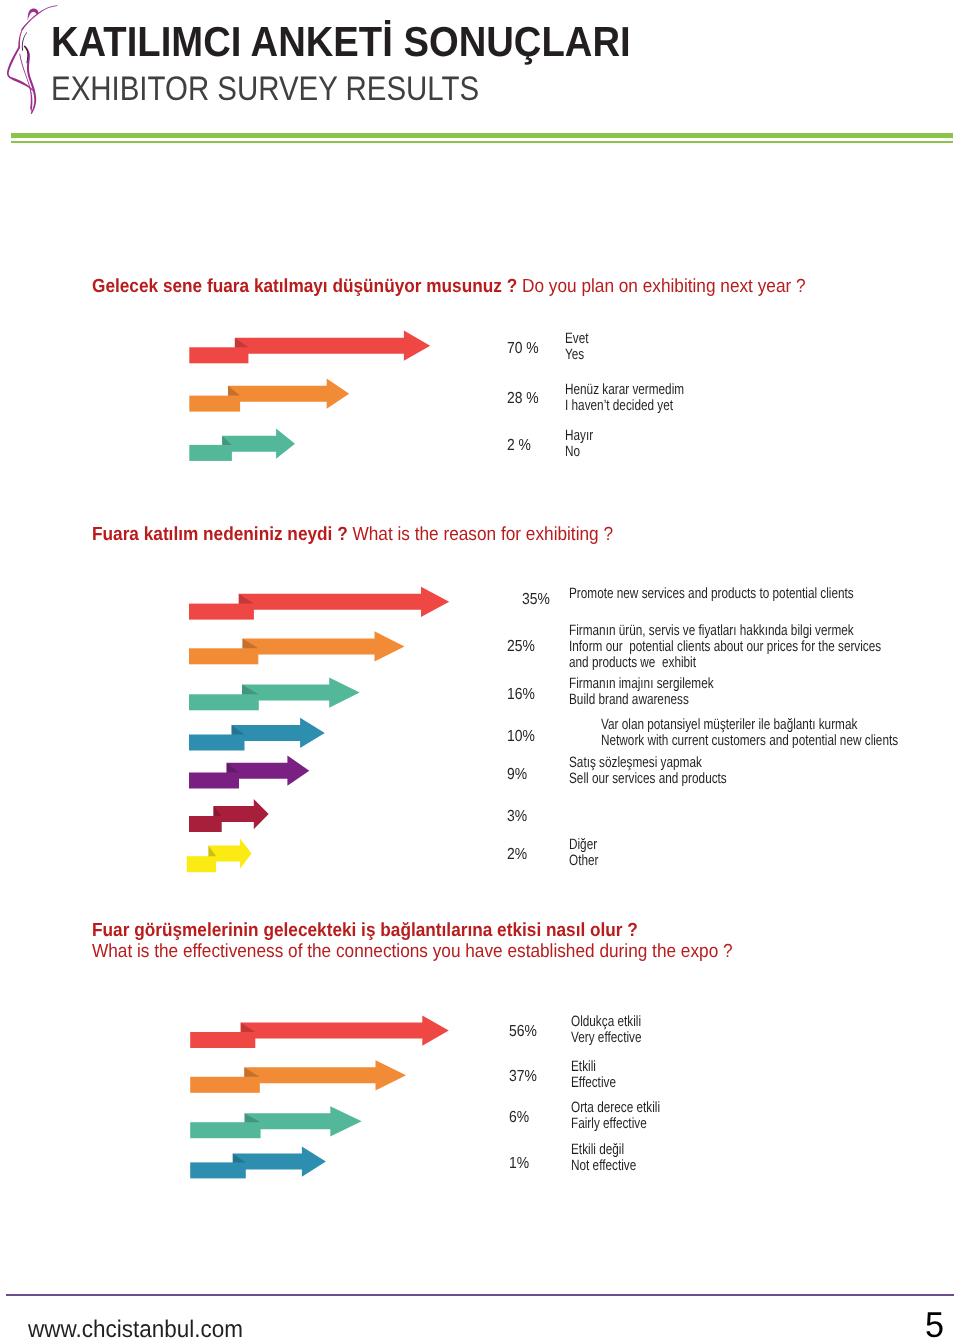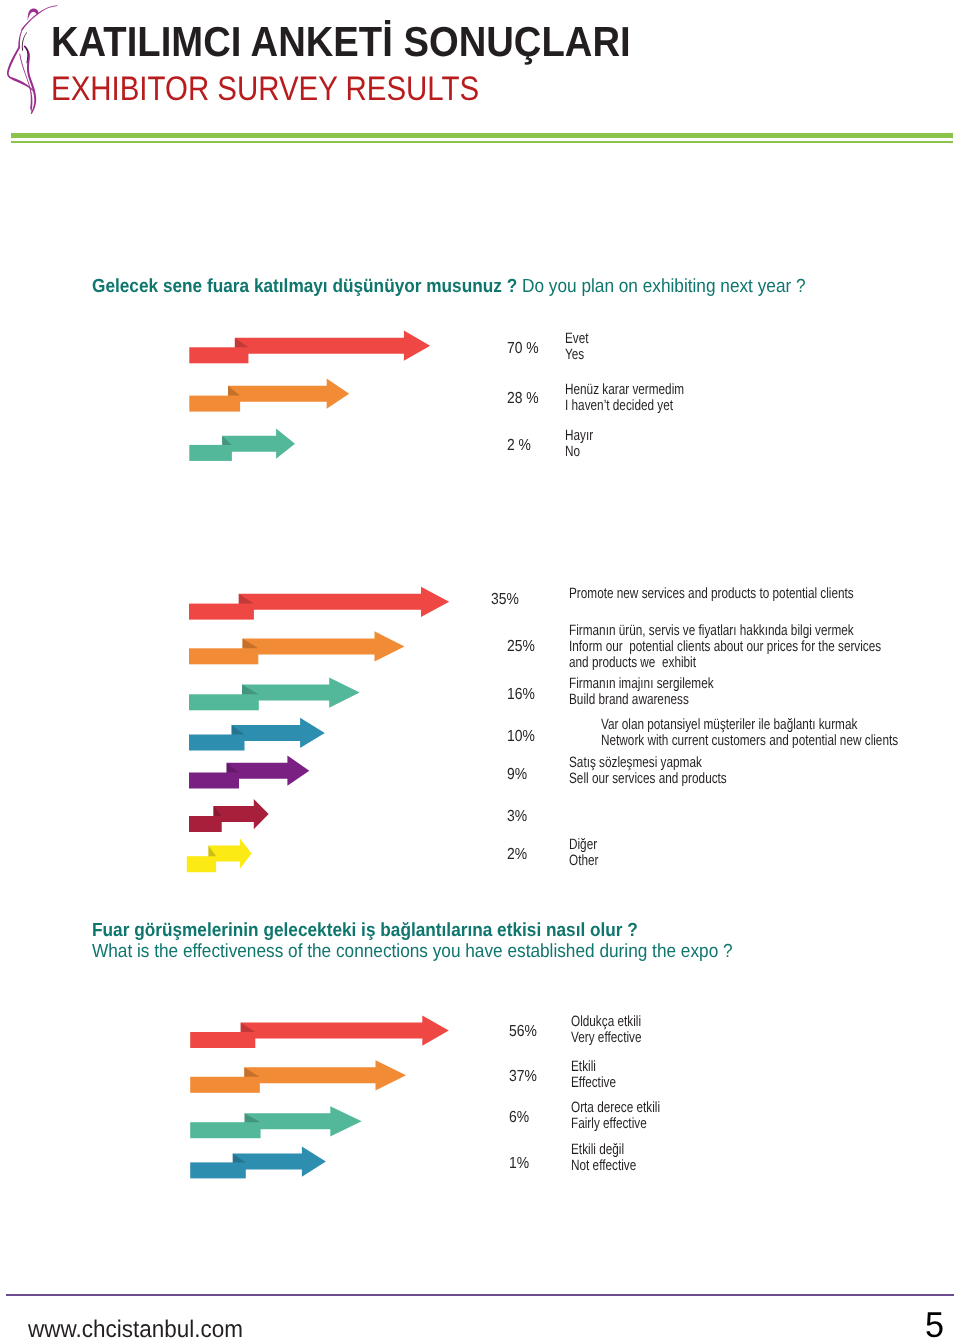--- a/index.html
+++ b/index.html
@@ -6,28 +6,28 @@
   body{width:960px;height:1339px;font-family:"Liberation Sans",sans-serif;position:relative;overflow:hidden;
         -webkit-font-smoothing:antialiased;text-rendering:geometricPrecision;}
   .page{position:absolute;left:0;top:0;width:960px;height:1006px;background:#fff;}
   .abs{position:absolute;white-space:pre;}
   .sx{display:inline-block;transform-origin:0 0;backface-visibility:hidden;}
 
   
   #logo{position:absolute;left:0px;top:0px;width:60px;height:125px;}
   #title{left:50.8px;top:21.4px;font-size:42px;font-weight:bold;color:#231f20;line-height:42px;}
   #title .sx{transform:scaleX(0.910);}
-  #subtitle{left:51.2px;top:71.5px;font-size:34px;font-weight:normal;color:#b91c1c;line-height:34px;}
+  #subtitle{left:51.2px;top:71.5px;font-size:34px;font-weight:normal;color:#404040;line-height:34px;}
   #subtitle .sx{transform:scaleX(0.866);}
   .greenbar{position:absolute;left:11px;background:#8cc34a;}
   #gb1{top:132.8px;width:942px;height:4.8px;}
   #gb2{top:140.9px;width:942px;height:1.8px;}
 
   
-  .qh{position:absolute;left:92.3px;font-size:19px;color:#0f766e;line-height:21px;white-space:pre;}
+  .qh{position:absolute;left:92.3px;font-size:19px;color:#b91c1c;line-height:21px;white-space:pre;}
   .qh b{font-weight:bold;}
   .qh .sx{transform:scaleX(0.907);}
 
   
   .pct{position:absolute;font-size:16px;color:#262626;line-height:16px;}
   .pct .sx{transform:scaleX(0.87);}
   .lbl{position:absolute;font-size:15px;color:#231f20;line-height:16px;white-space:pre;}
   .lbl .l1{font-weight:normal;display:block;}
   .lbl .l2{font-weight:normal;display:block;}
   .lbl .sx{transform:scaleX(0.785);}
@@ -85,20 +85,21 @@
 
 <path d="M24.2,46.1 C26.2,48.2 27.2,50.6 27.4,53.4 C27.6,56.3 26.8,59.7 26.5,63.6
          L27.5,63.0 C27.8,59.3 28.6,56.0 28.4,53.1 C28.2,50.2 27.0,47.6 24.9,45.4 Z"></path>
 </g>
   </svg>
   <div class="abs" id="title"><span class="sx">KATILIMCI ANKETİ SONUÇLARI</span></div>
   <div class="abs" id="subtitle"><span class="sx">EXHIBITOR SURVEY RESULTS</span></div>
   <div class="greenbar" id="gb1"></div>
   <div class="greenbar" id="gb2"></div>
   <div class="qh" style="top:275.6px"><span class="sx"><b>Gelecek sene fuara katılmayı düşünüyor musunuz ?</b><span> </span><span>Do you plan on exhibiting next year ?</span></span></div>
+  <div class="qh" style="top:524.1px"><span class="sx"><b>Fuara katılım nedeniniz neydi ?</b><span> </span><span>What is the reason for exhibiting ?</span></span></div>
   <div class="qh" style="top:920.4px"><span class="sx" style="display:block"><b>Fuar görüşmelerinin gelecekteki iş bağlantılarına etkisi nasıl olur ?</b></span><span class="sx" style="display:block"><span>What is the effectiveness of the connections you have established during the expo ?</span></span></div>
   <svg class="arrowsvg" xmlns="http://www.w3.org/2000/svg">
     <rect x="189.30" y="347.30" width="59.10" height="16.00" fill="#ee4744"></rect>
     <polygon points="234.80,337.70 403.90,337.70 403.90,330.55 430.20,345.70 403.90,360.85 403.90,353.70 234.80,353.70" fill="#ee4744"></polygon>
     <polygon points="234.80,337.70 234.80,347.30 248.40,347.30" fill="#000" fill-opacity="0.185"></polygon>
     <rect x="189.30" y="395.60" width="50.80" height="16.00" fill="#f28b35"></rect>
     <polygon points="228.00,385.70 326.70,385.70 326.70,378.55 349.20,393.70 326.70,408.85 326.70,401.70 228.00,401.70" fill="#f28b35"></polygon>
     <polygon points="228.00,385.70 228.00,395.60 240.10,395.60" fill="#000" fill-opacity="0.185"></polygon>
     <rect x="189.30" y="444.90" width="42.60" height="16.00" fill="#53b89a"></rect>
     <polygon points="222.10,435.70 276.10,435.70 276.10,428.55 295.00,443.70 276.10,458.85 276.10,451.70 222.10,451.70" fill="#53b89a"></polygon>
@@ -136,21 +137,21 @@
     <rect x="190.20" y="1162.40" width="55.60" height="16.00" fill="#2e8eaf"></rect>
     <polygon points="232.70,1153.60 301.90,1153.60 301.90,1146.45 325.90,1161.60 301.90,1176.75 301.90,1169.60 232.70,1169.60" fill="#2e8eaf"></polygon>
     <polygon points="232.70,1153.60 232.70,1162.40 245.80,1162.40" fill="#000" fill-opacity="0.185"></polygon>
   </svg>
   <div class="pct" style="left:506.6px;top:340.7px"><span class="sx">70 %</span></div>
   <div class="lbl" style="left:564.9px;top:330.5px"><span class="l1"><span class="sx">Evet</span></span><span class="l2"><span class="sx">Yes</span></span></div>
   <div class="pct" style="left:506.6px;top:390.8px"><span class="sx">28 %</span></div>
   <div class="lbl" style="left:564.9px;top:382.2px"><span class="l1"><span class="sx">Henüz karar vermedim</span></span><span class="l2"><span class="sx">I haven’t decided yet</span></span></div>
   <div class="pct" style="left:506.6px;top:437.8px"><span class="sx">2 %</span></div>
   <div class="lbl" style="left:564.9px;top:427.6px"><span class="l1"><span class="sx">Hayır</span></span><span class="l2"><span class="sx">No</span></span></div>
-  <div class="pct" style="left:491px;top:592.0px"><span class="sx">35%</span></div>
+  <div class="pct" style="left:522px;top:592.0px"><span class="sx">35%</span></div>
   <div class="lbl" style="left:569.3px;top:586.2px"><span class="l2"><span class="sx">Promote new services and products to potential clients</span></span></div>
   <div class="pct" style="left:507.1px;top:639.3px"><span class="sx">25%</span></div>
   <div class="lbl" style="left:569.3px;top:623.3px"><span class="l1"><span class="sx">Firmanın ürün, servis ve fiyatları hakkında bilgi vermek</span></span><span class="l2"><span class="sx">Inform our  potential clients about our prices for the services
 and products we  exhibit</span></span></div>
   <div class="pct" style="left:507.1px;top:687.4px"><span class="sx">16%</span></div>
   <div class="lbl" style="left:569.3px;top:676.4px"><span class="l1"><span class="sx">Firmanın imajını sergilemek</span></span><span class="l2"><span class="sx">Build brand awareness</span></span></div>
   <div class="pct" style="left:507.1px;top:729.4px"><span class="sx">10%</span></div>
   <div class="lbl" style="left:601px;top:716.9px"><span class="l1"><span class="sx">Var olan potansiyel müşteriler ile bağlantı kurmak</span></span><span class="l2"><span class="sx">Network with current customers and potential new clients</span></span></div>
   <div class="pct" style="left:507.1px;top:766.9px"><span class="sx">9%</span></div>
   <div class="lbl" style="left:569.3px;top:755.3px"><span class="l1"><span class="sx">Satış sözleşmesi yapmak</span></span><span class="l2"><span class="sx">Sell our services and products</span></span></div>

